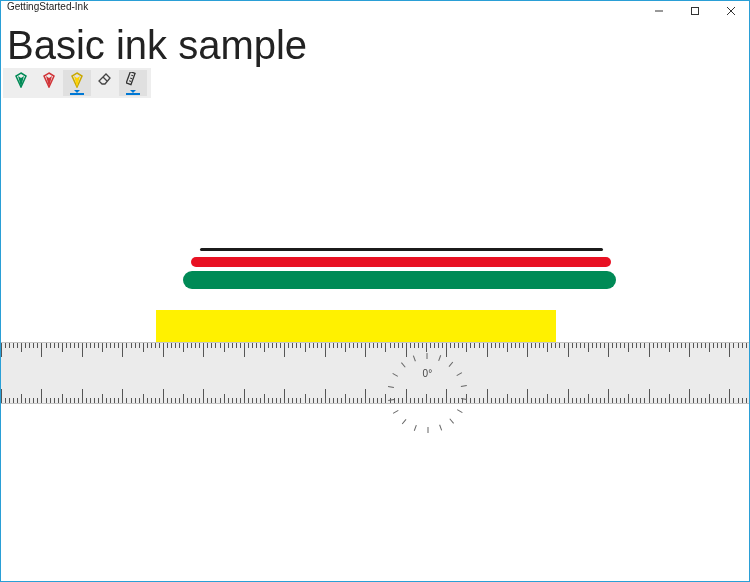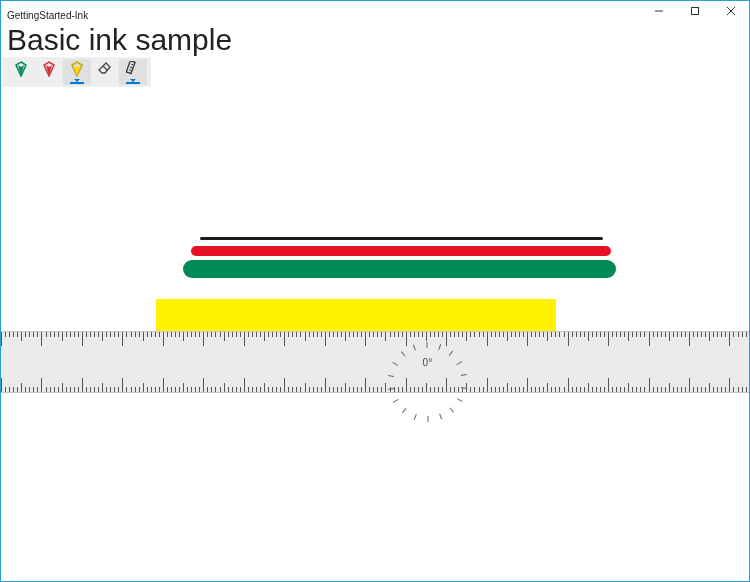--- a/index.html
+++ b/index.html
@@ -13,39 +13,39 @@
     display: flex;
     flex-direction: column;
     position: relative;
     overflow: hidden;
   }
 
   
   .titlebar {
     height: 20px;
     display: flex;
-    align-items: flex-end;
+    align-items: flex-start;
     flex-shrink: 0;
     font-size: 10px;
     color: #222;
     background: #ffffff;
   }
   .titlebar .title { padding-left: 6px; flex: 1; }
   .win-controls { display: flex; height: 100%; }
   .win-btn {
     width: 36px;
     display: flex;
     align-items: center;
     justify-content: center;
   }
   .win-btn svg { stroke: #333; }
 
   
   .heading {
-    font-size: 30px;
+    font-size: 40px;
     font-weight: 300;
     color: #222;
     padding: 2px 6px 0 6px;
   }
 
   
   .ink-toolbar {
     display: flex;
     background: #eeeeee;
     padding: 2px 4px;

